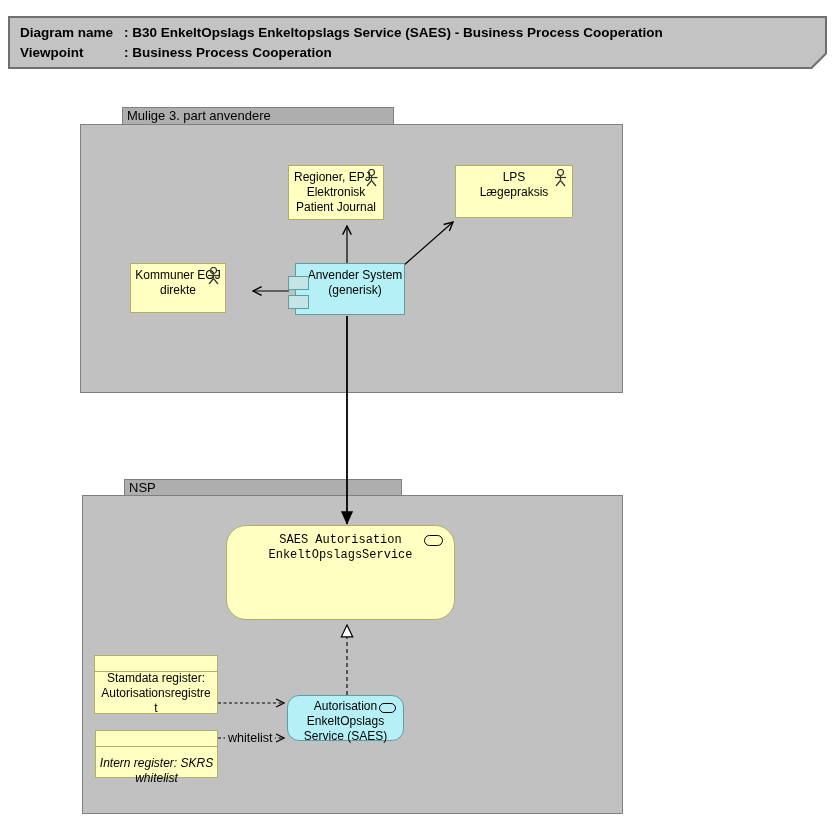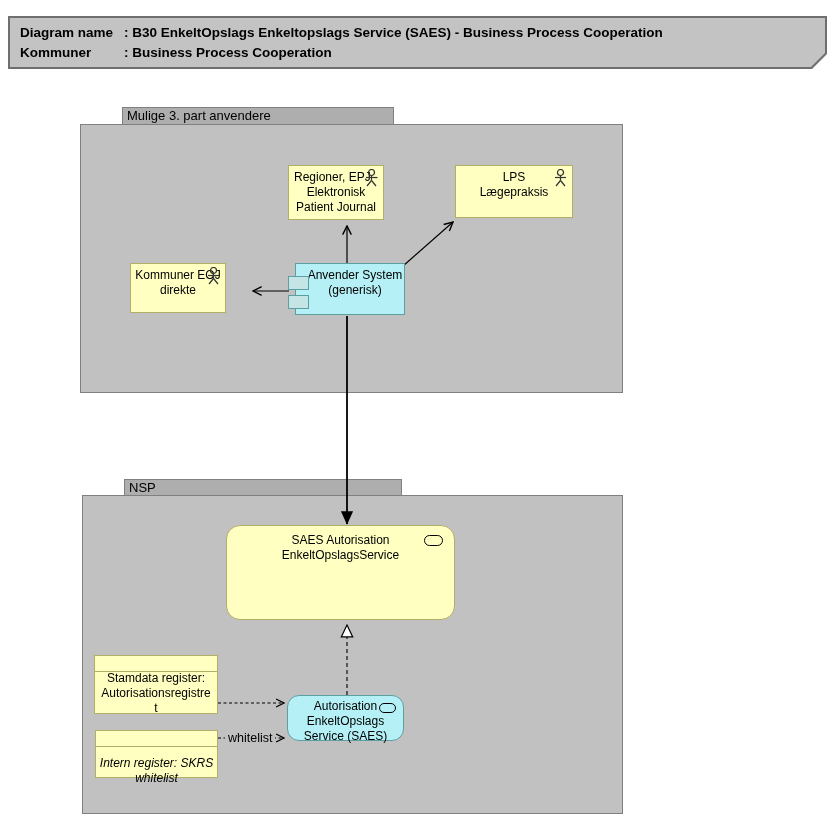--- a/index.html
+++ b/index.html
@@ -42,21 +42,21 @@
   
   .node {
     position:absolute; box-sizing:border-box;
     display:flex; align-items:flex-start; justify-content:center;
     text-align:center; font-size:12px; line-height:15px; color:#000;
     z-index:3;
   }
   .node-label { white-space:pre-line; padding-top:4px; }
   .yellow { background:var(--yellow-fill,#ffffc2); border:1px solid var(--yellow-border,#b1ae67); }
   .cyan   { background:var(--cyan-fill,#b4f0f5);  border:1px solid var(--cyan-border,#5f9ea0); }
-  .rounded14 { border-radius:14px; }
+  .rounded14 { border-radius:20px;font-family:Liberation Mono, monospace; }
   .rounded12 { border-radius:12px; }
 
   
   .obj-band {
     position:absolute; left:0; top:0; right:0; height:15px;
     border-bottom:1px solid var(--yellow-border,#b1ae67);
   }
   .obj-label { margin-top:15px; padding-top:2px; }
 
   
@@ -86,21 +86,21 @@
 
 <div id="canvas">
 
   <div class="note-outer">
     <div class="note-inner">
       <div class="note-row">
         <span class="note-label">Diagram name</span>
         <span>: B30 EnkeltOpslags Enkeltopslags Service (SAES) - Business Process Cooperation</span>
       </div>
       <div class="note-row">
-        <span class="note-label">Kommuner</span>
+        <span class="note-label">Viewpoint</span>
         <span>: Business Process Cooperation</span>
       </div>
     </div>
   </div>
 
   <div class="group-tab" style="left:80px; top:107px; width:272px; height:17px;">
     <span>Mulige 3. part anvendere</span>
   </div>
   <div class="group-body" style="left:80px; top:124px; width:543px; height:269px;"></div>
 

